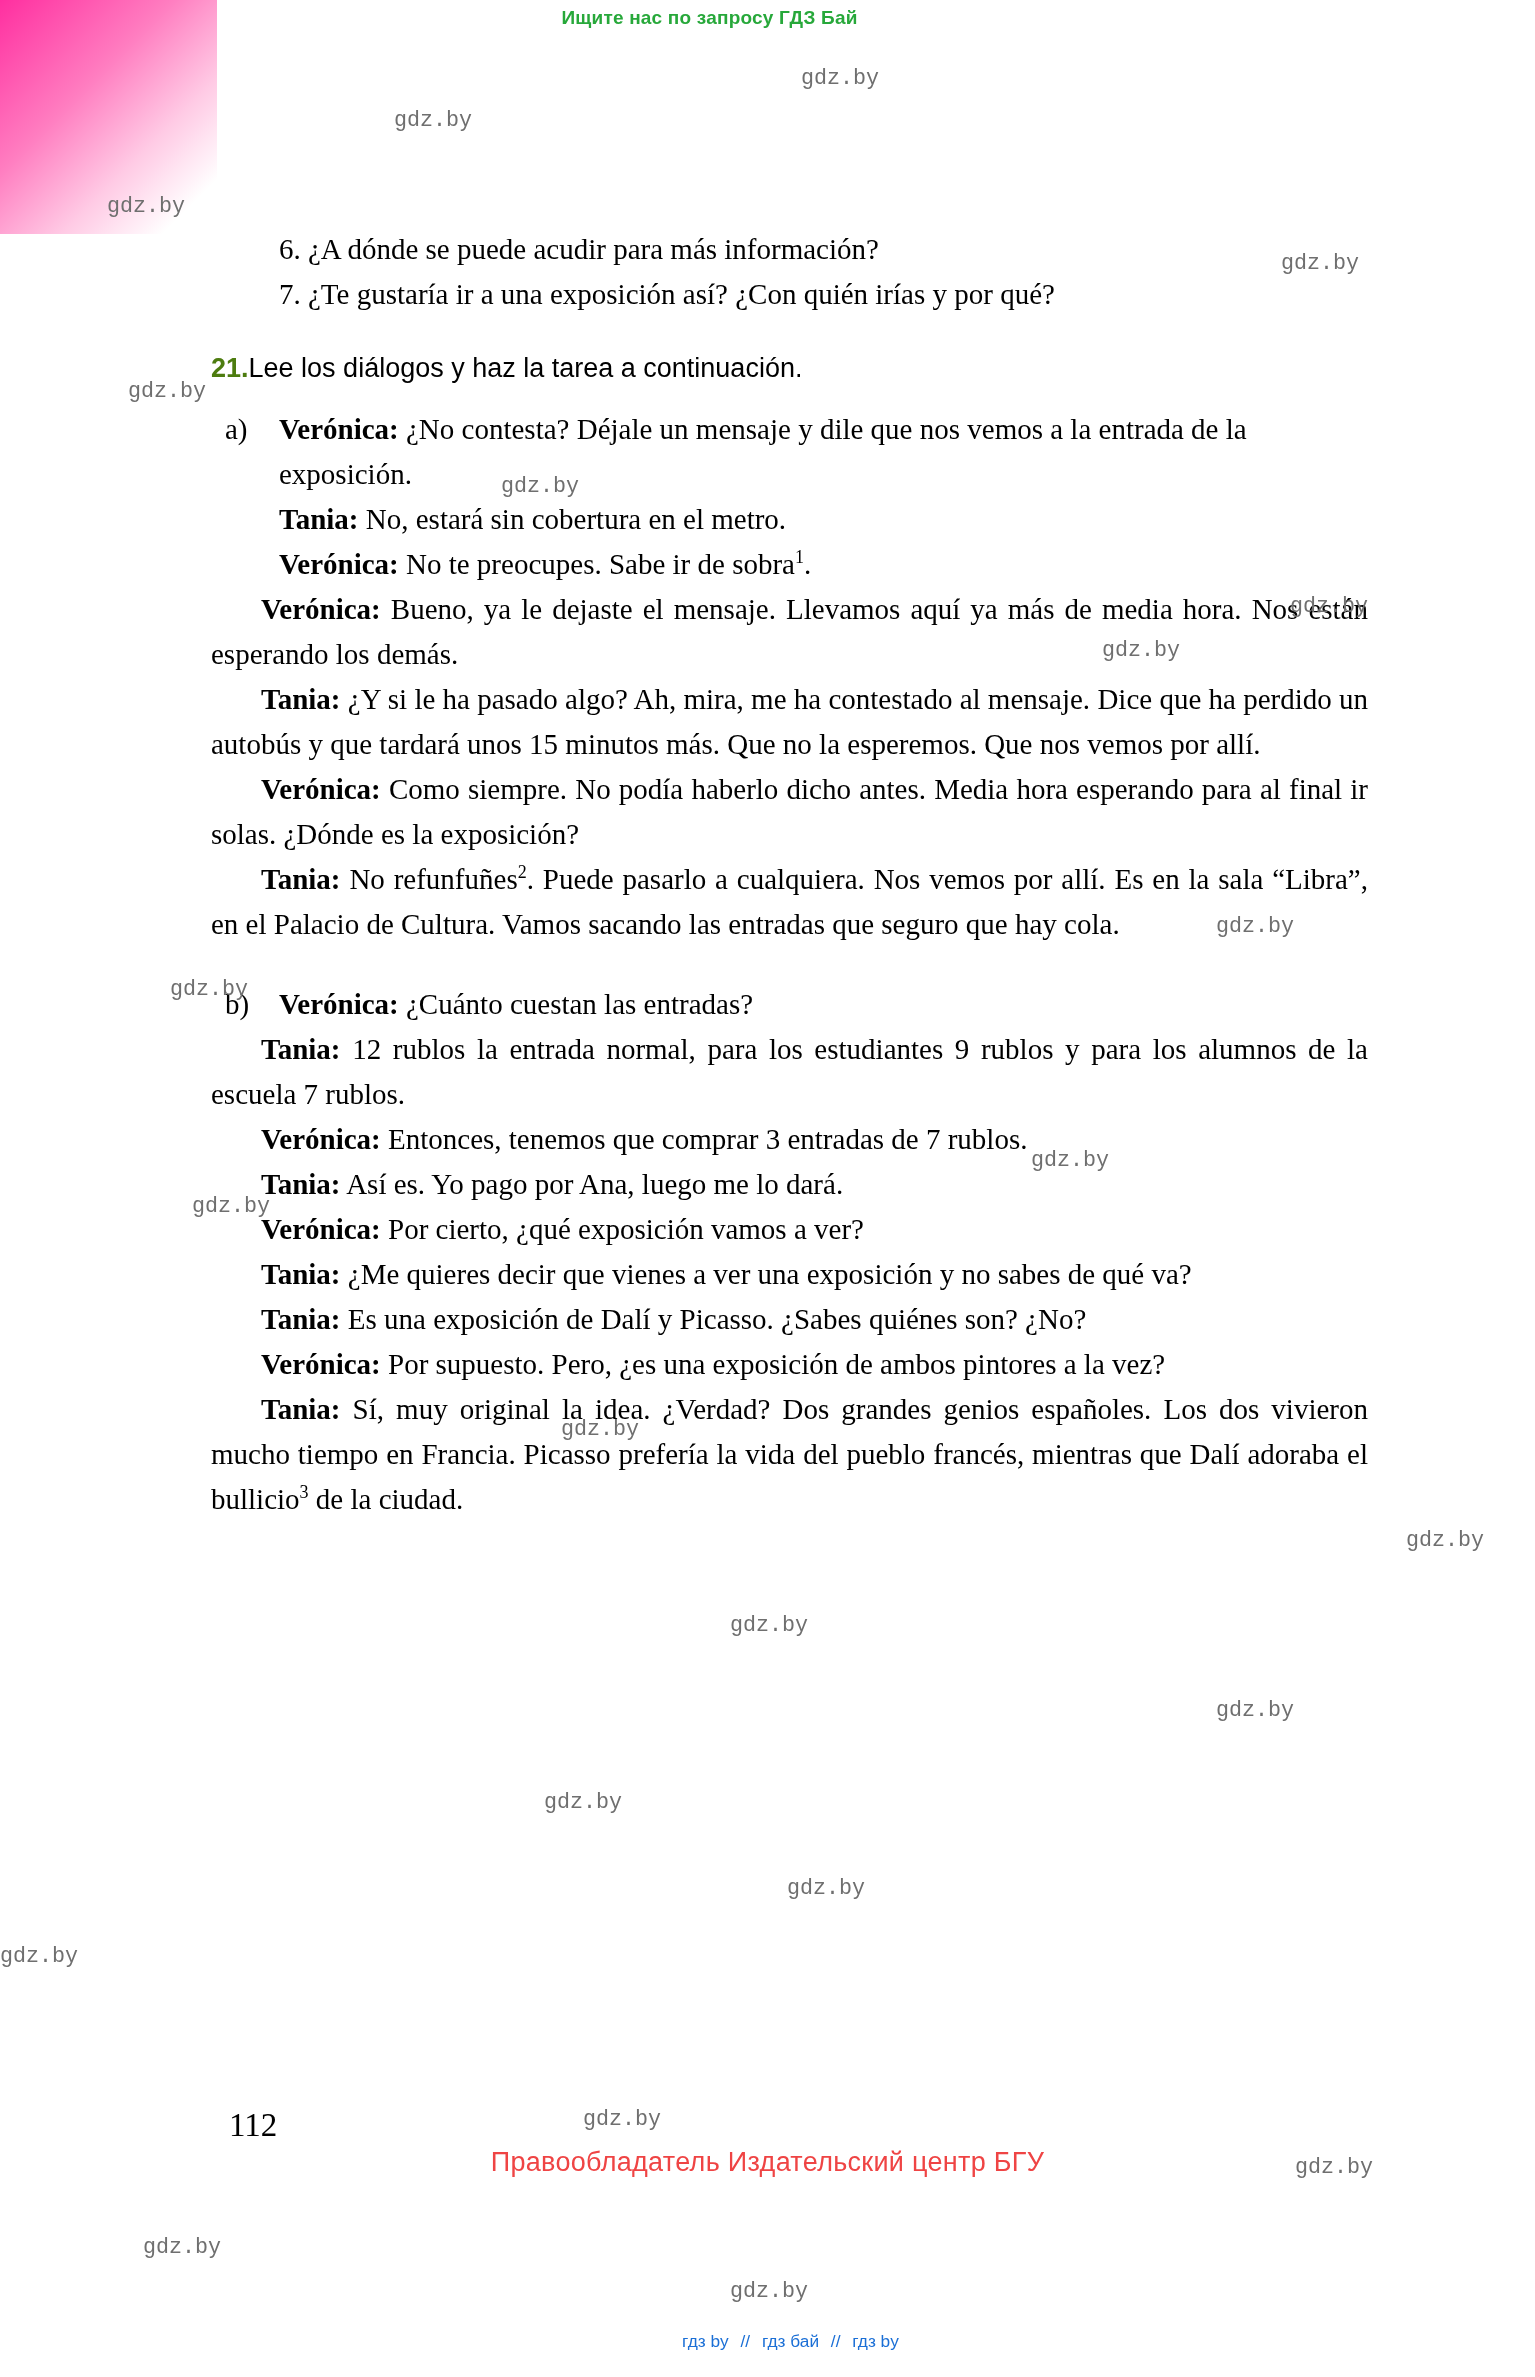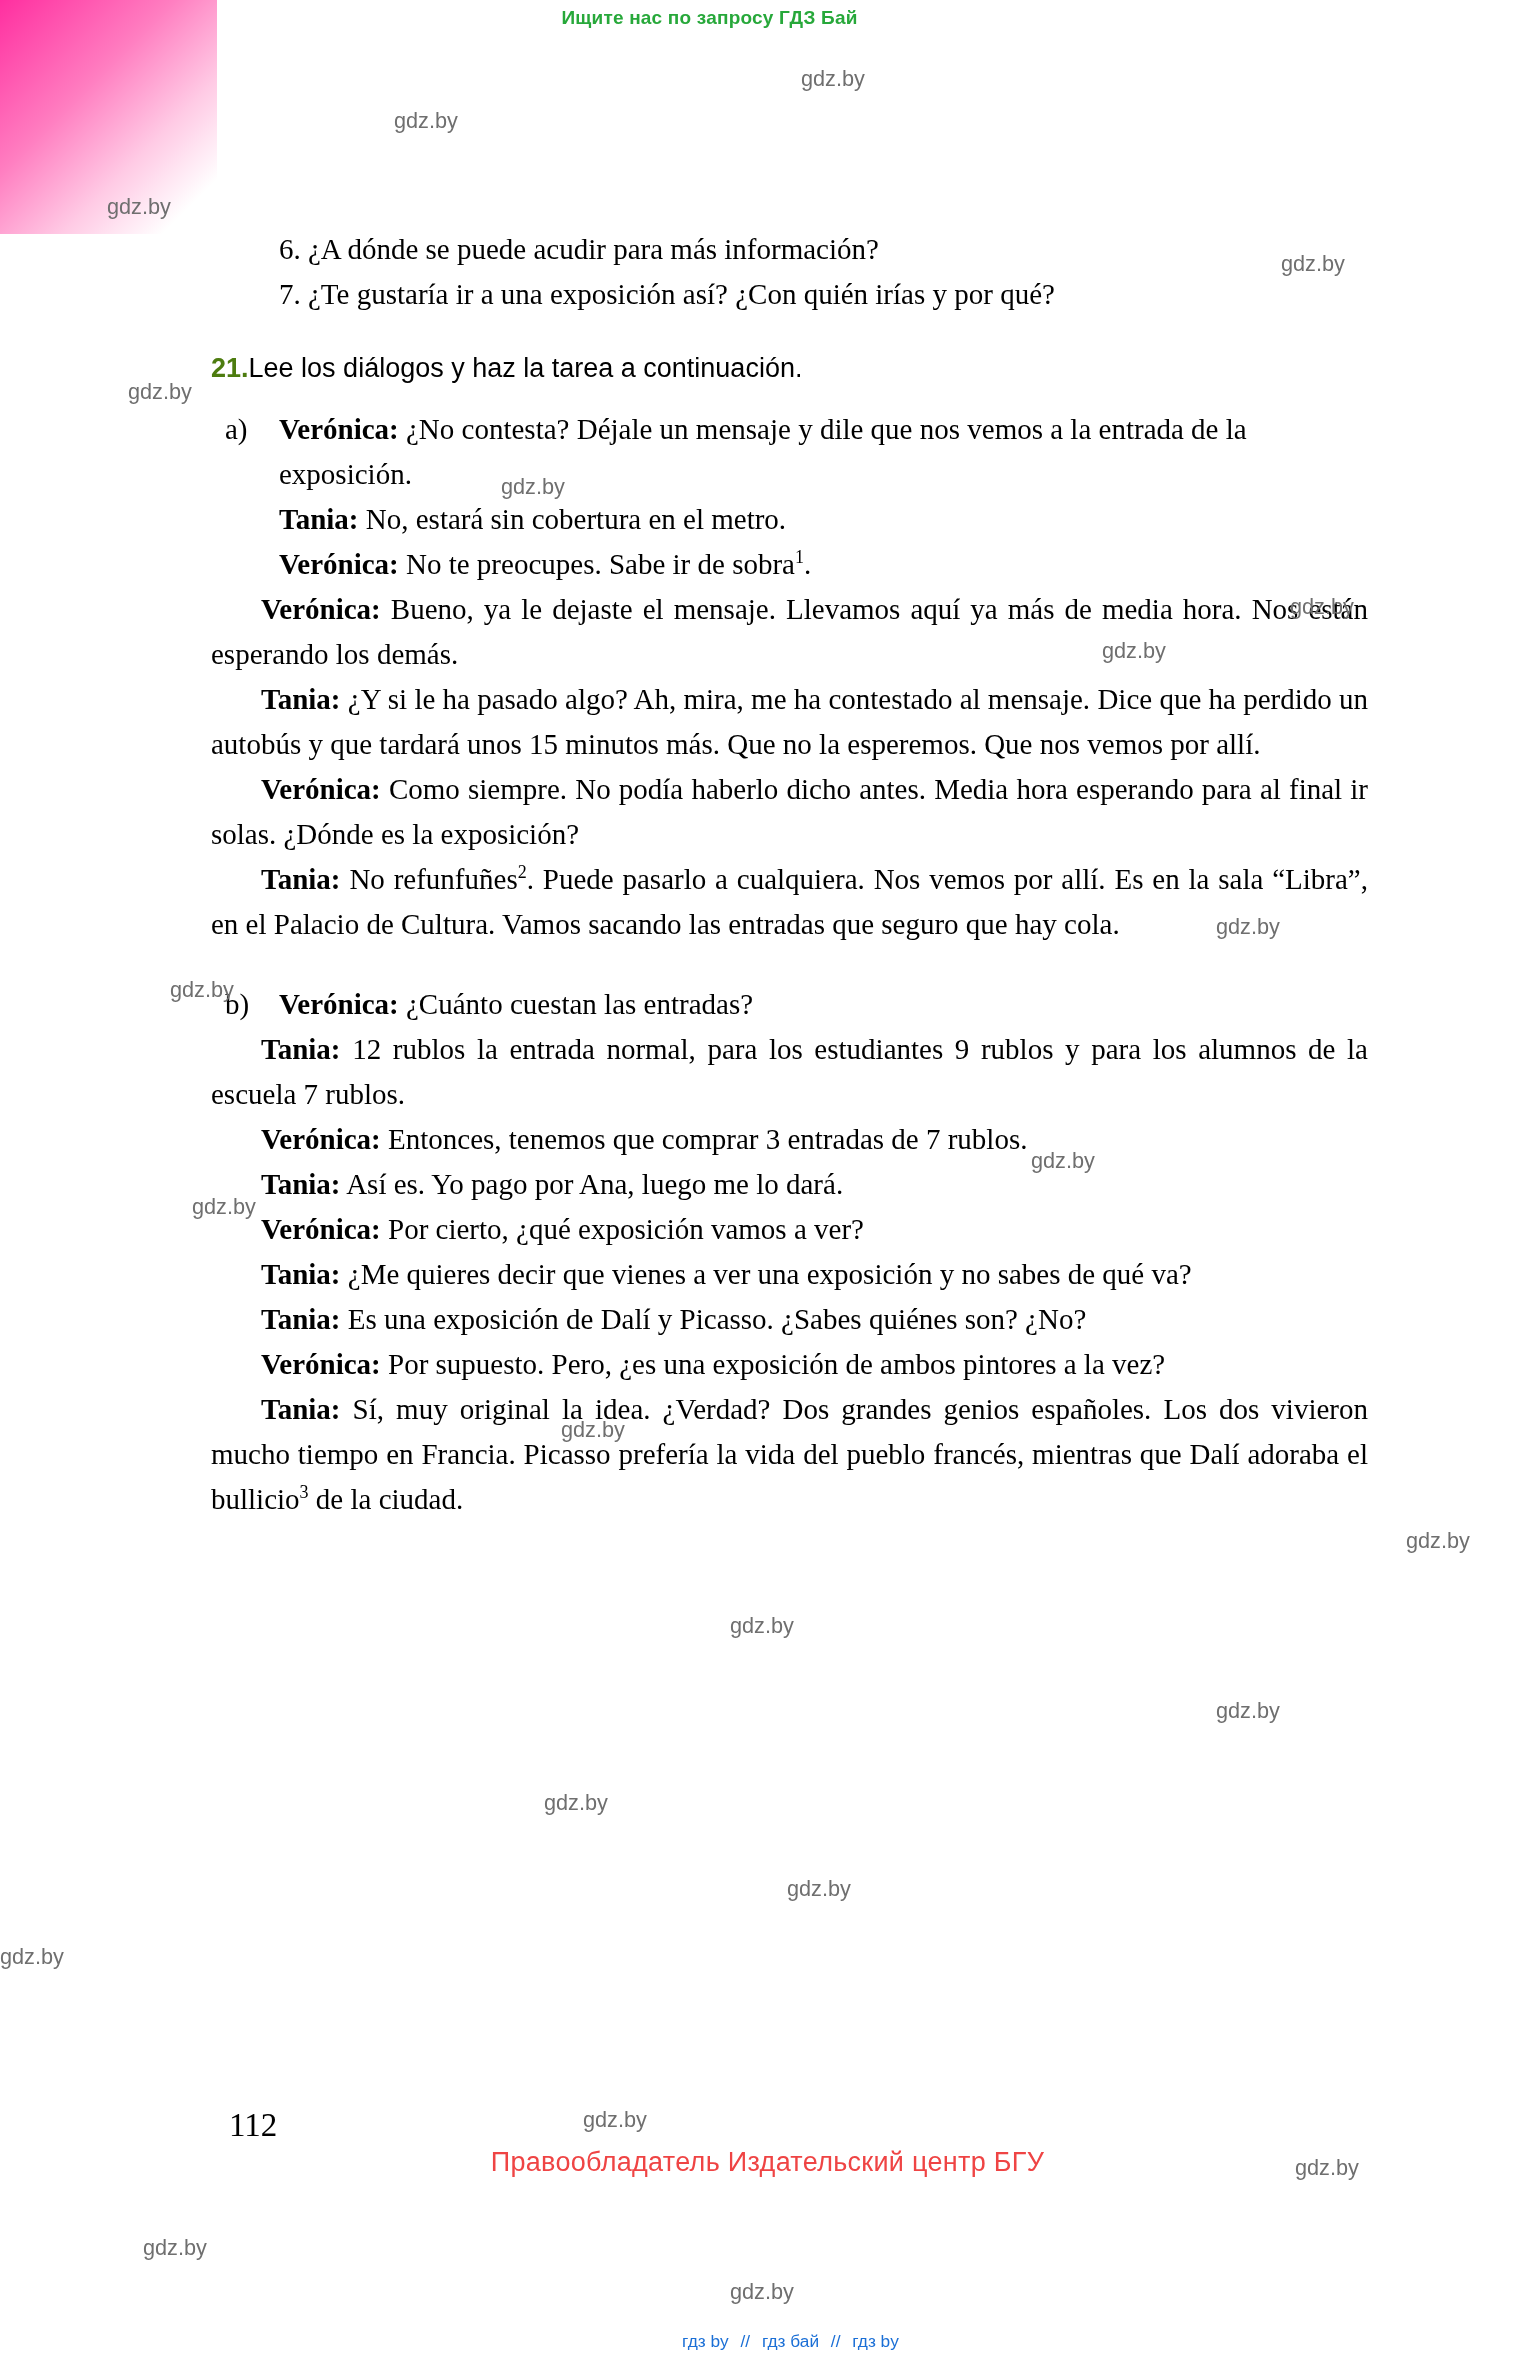--- a/index.html
+++ b/index.html
@@ -12,21 +12,21 @@
     height: 2377px;
     position: relative;
     font-family: "Liberation Serif", serif;
     color: #000000;
     overflow: hidden;
   }
 
   
   .wm {
     position: absolute;
-    font-family: Liberation Sans, sans-serif;
+    font-family: Liberation Mono, monospace;
     color: #6f6f6f;
     font-size: 21.7px;
     white-space: nowrap;
     pointer-events: none;
   }
   .top-banner {
     position: absolute;
     top: 7px;
     left: 0;
     width: 1419px;

